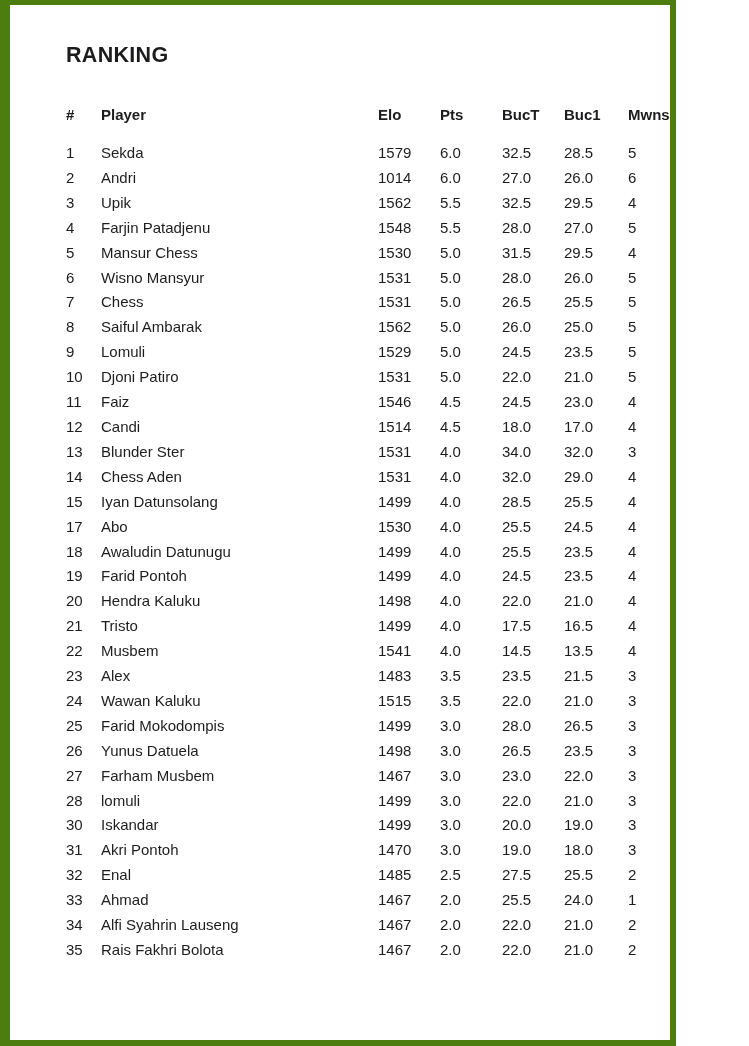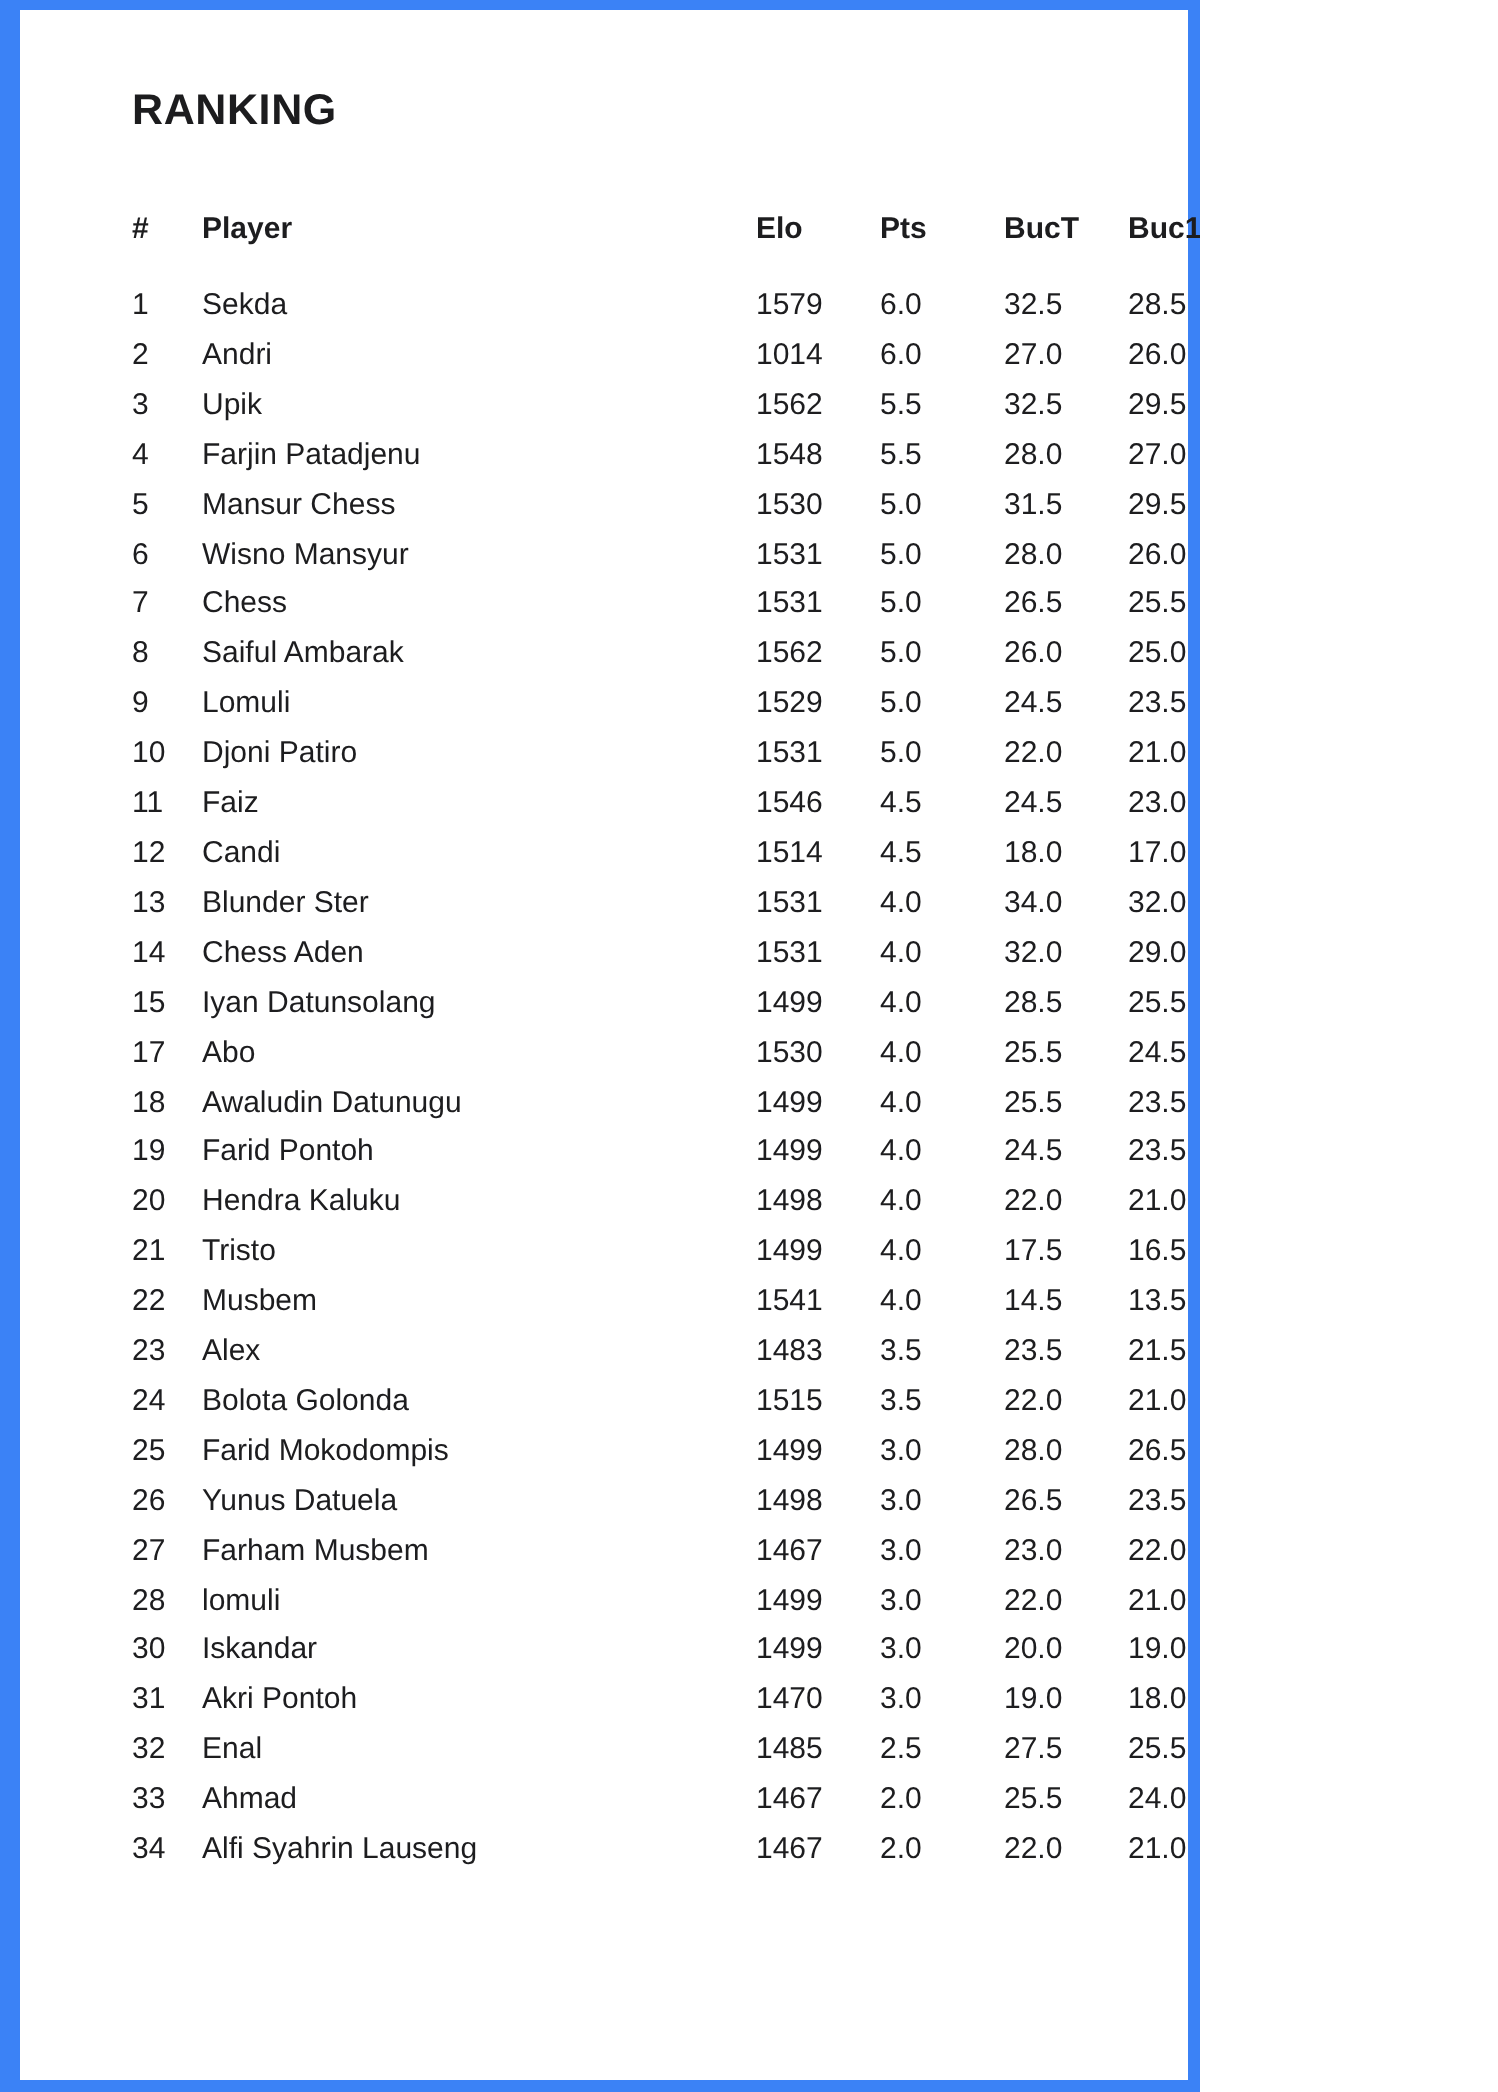--- a/index.html
+++ b/index.html
@@ -3,22 +3,22 @@
 <meta charset="utf-8">
 <style>
   * { box-sizing: border-box; margin: 0; padding: 0; }
   html, body {
     width: 749px; height: 1046px;
     font-family: "Liberation Sans", "DejaVu Sans", sans-serif;
     background: #ffffff;
   }
   .screen {
     position: relative;
-    width: 600px; height: 1046px;
-    background: #3b82f6;
+    width: 676px; height: 1046px;
+    background: #4d7c0f;
     overflow: hidden;
   }
   .page {
     position: absolute;
     left: 10px; top: 5px; right: 6px; bottom: 6px;
     background: #ffffff;
   }
   .title {
     position: absolute;
     top: 38px; left: 56px;
@@ -309,21 +309,21 @@
             <td>Alex</td>
             <td>1483</td>
             <td>3.5</td>
             <td>23.5</td>
             <td>21.5</td>
             <td>3</td>
           </tr>
 
           <tr>
             <td>24</td>
-            <td>Bolota Golonda</td>
+            <td>Wawan Kaluku</td>
             <td>1515</td>
             <td>3.5</td>
             <td>22.0</td>
             <td>21.0</td>
             <td>3</td>
           </tr>
 
           <tr>
             <td>25</td>
             <td>Farid Mokodompis</td>
@@ -408,17 +408,26 @@
           <tr>
             <td>34</td>
             <td>Alfi Syahrin Lauseng</td>
             <td>1467</td>
             <td>2.0</td>
             <td>22.0</td>
             <td>21.0</td>
             <td>2</td>
           </tr>
 
+          <tr>
+            <td>35</td>
+            <td>Rais Fakhri Bolota</td>
+            <td>1467</td>
+            <td>2.0</td>
+            <td>22.0</td>
+            <td>21.0</td>
+            <td>2</td>
+          </tr>
         </tbody>
     </table>
 
   </div>
 </div>
 
 </body></html>

